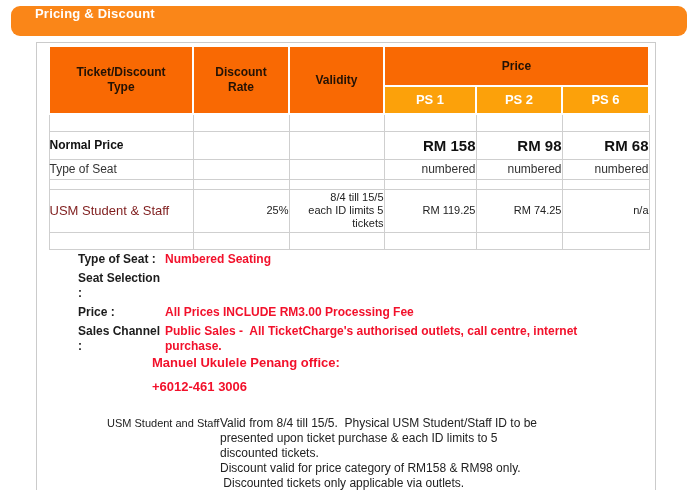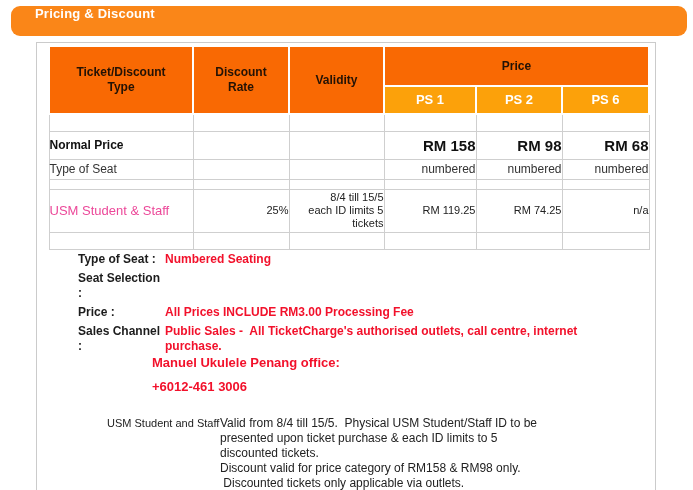--- a/index.html
+++ b/index.html
@@ -40,21 +40,21 @@
     border:1px solid var(--c-grid,#CFCFCF);background:#fff;font-size:12px;color:#333;
     text-align:right;
   }
   tbody td.lbl{text-align:left;}
   tr.r-sp1{height:17px;} tr.r-sp2{height:10px;} tr.r-sp3{height:17px;}
   tr.r-np{height:28px;}
   tr.r-np .lbl{font-weight:bold;color:#111;}
   tr.r-np .big{font-weight:bold;font-size:15px;color:#111;}
   tr.r-tos{height:20px;}
   tr.r-usm{height:43px;}
-  tr.r-usm .lbl{font-size:13px;color:#ec4899;}
+  tr.r-usm .lbl{font-size:13px;color:#7f1d1d;}
   tr.r-usm .sm{font-size:11px;color:#222;line-height:13px;}
   .ml{white-space:pre-line;}
   
   .info{position:absolute;left:78px;top:252px;width:565px;}
   .info .row{display:flex;margin-bottom:4px;line-height:15px;}
   .info .lab{width:87px;flex:0 0 87px;font-weight:bold;font-size:12px;color:#1c1c1c;}
   .info .val{font-weight:bold;font-size:12px;color:var(--c-red,#F2112B);white-space:pre-wrap;}
   .contact{
     position:absolute;left:152px;top:351px;font-weight:bold;font-size:13px;
     color:var(--c-red,#F2112B);line-height:24px;white-space:pre-wrap;

